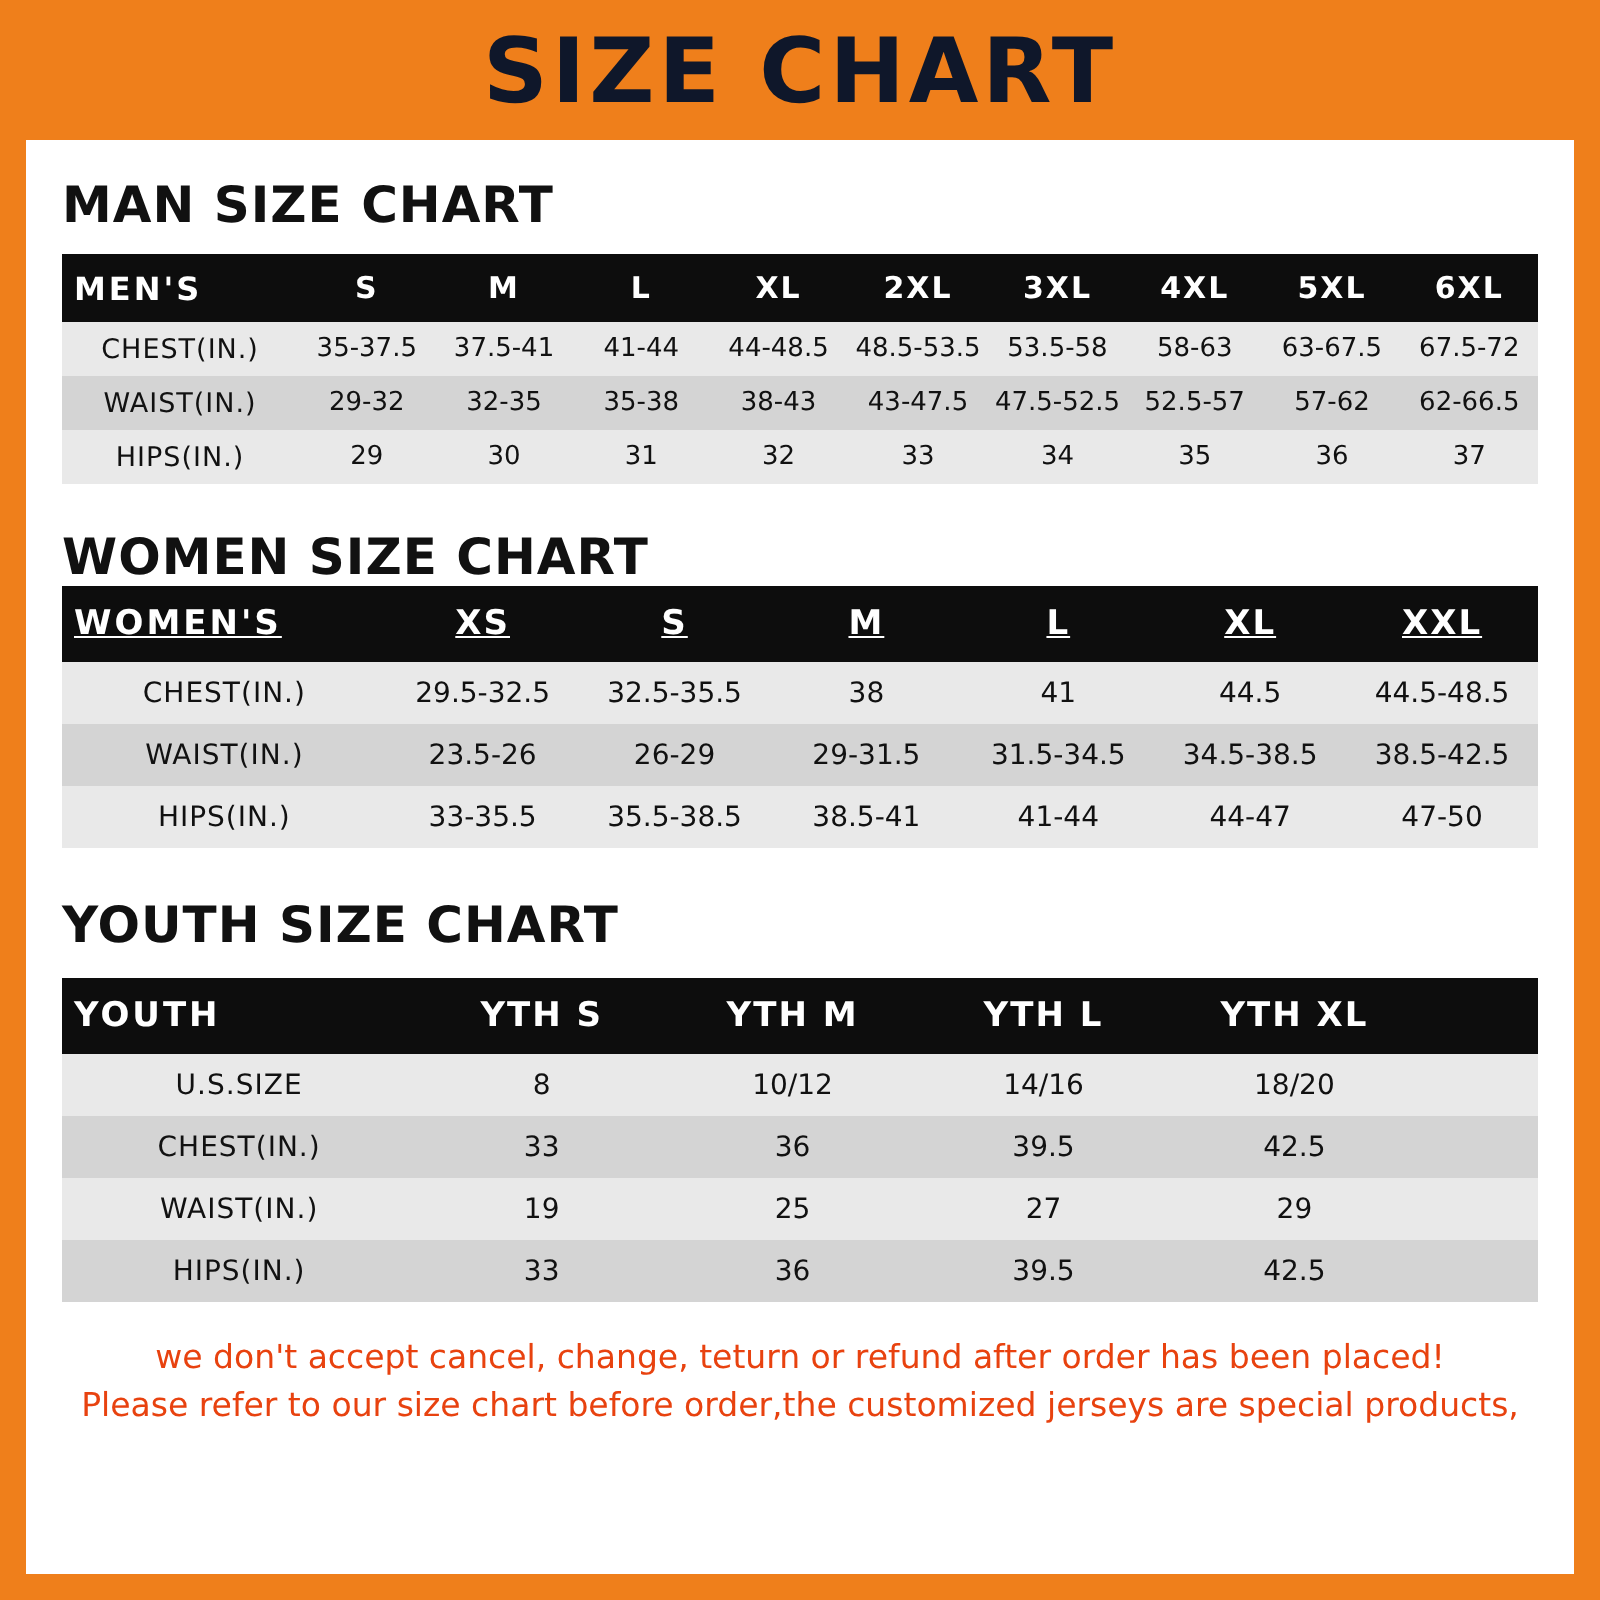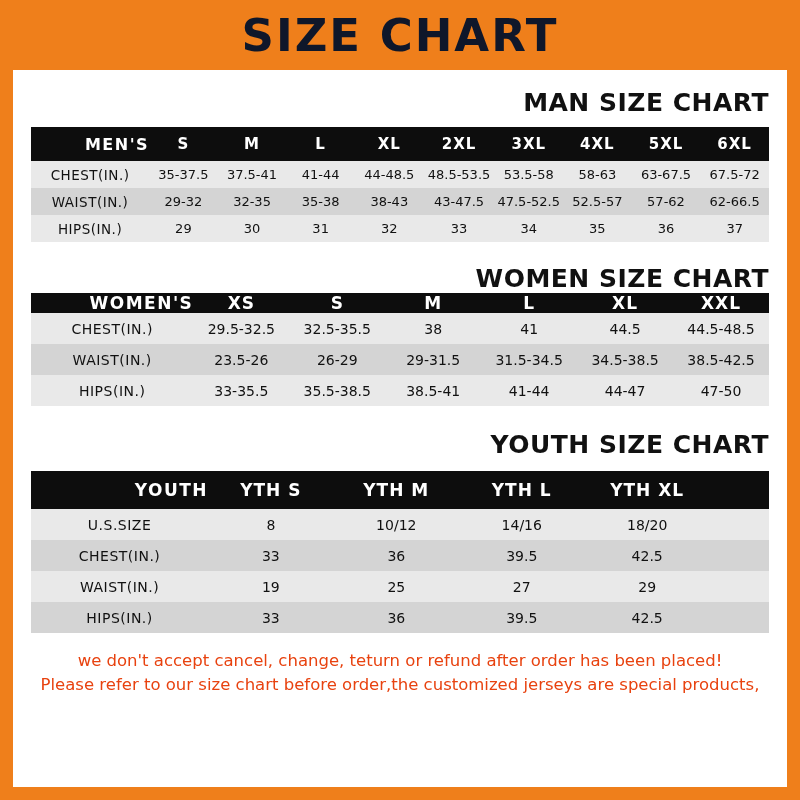--- a/index.html
+++ b/index.html
@@ -35,21 +35,21 @@
     font-weight: bold;
     font-size: 45px;
     letter-spacing: 2px;
     color: #0f172a;
     line-height: 1;
   }
   .content {
     padding: 0 18px;
   }
   .section-title {
-    text-align: right;
+    text-align: left;
     font-family: "DejaVu Sans", sans-serif;
     font-weight: bold;
     font-size: 25px;
     color: #111111;
     letter-spacing: 0.5px;
   }
   .mst { margin-top: 18px; margin-bottom: 10px; }
   .wst { margin-top: 22px; }
   .yst { margin-top: 24px; margin-bottom: 12px; }
 
@@ -70,43 +70,43 @@
   .hdr-row td {
     height: 34px;
     font-weight: bold;
     font-size: 15px;
     text-align: center;
     vertical-align: middle;
     letter-spacing: 1px;
     color: #ffffff;
   }
   .hdr-row td.label-col {
-    text-align: right;
-    padding-left: 26px;
+    text-align: left;
+    padding-left: 6px;
     font-size: 16px;
     letter-spacing: 1.5px;
   }
   
   .row-lite td, .row-dark td {
     height: 27px;
     font-size: 13px;
     text-align: center;
     vertical-align: middle;
     color: #111111;
   }
   .row-lite { background: #e9e9e9; }
   .row-dark { background: #d4d4d4; }
   .row-lite td.label-col, .row-dark td.label-col {
     text-align: center;
     font-size: 13.5px;
     letter-spacing: 0.5px;
   }
 
   
-  .women .hdr-row td { height: 20px; font-size: 17px; }
+  .women .hdr-row td { height: 38px; font-size: 17px; text-decoration: underline; }
   .women .hdr-row td.label-col { font-size: 17px; }
   .women .row-lite td, .women .row-dark td { height: 31px; font-size: 14px; }
 
   
   .youth .hdr-row td { height: 38px; font-size: 17px; }
   .youth .hdr-row td.label-col { font-size: 17px; }
   .youth .row-lite td, .youth .row-dark td { height: 31px; font-size: 14px; }
 
   .footer-note {
     margin-top: 16px;

